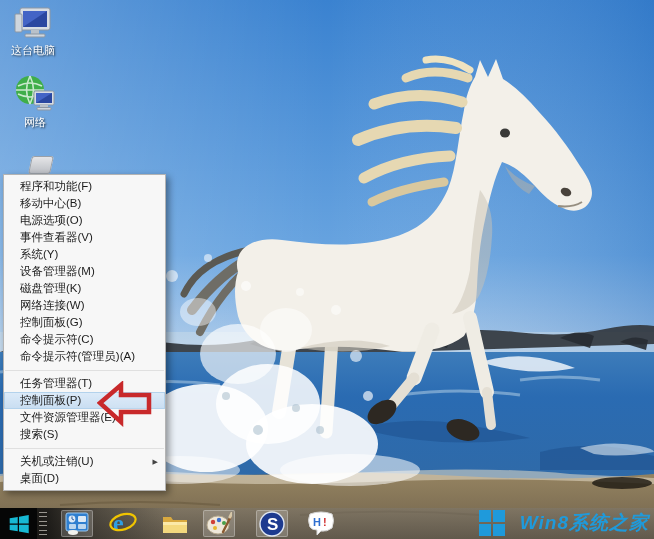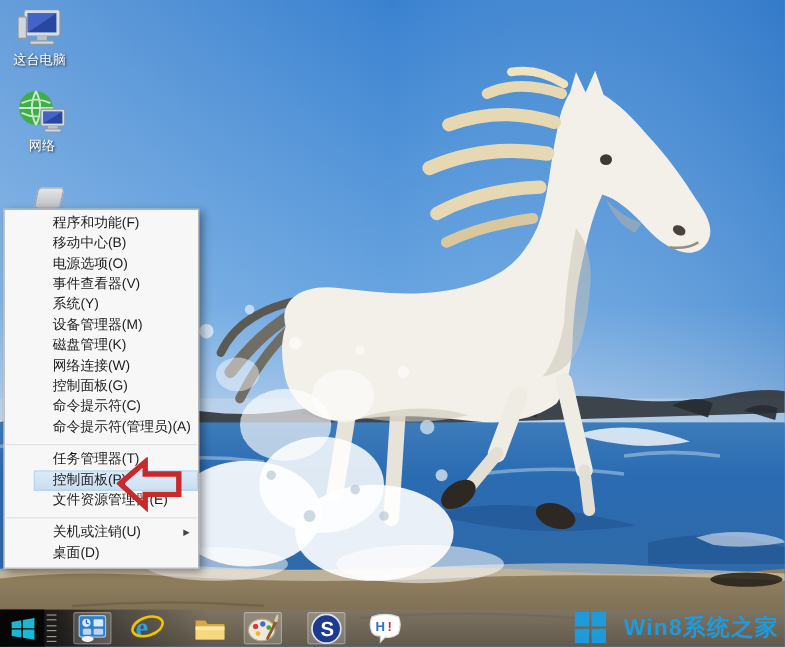--- a/index.html
+++ b/index.html
@@ -20,21 +20,21 @@
   
   .hidden-icon{position:absolute;left:30px;top:156px;width:22px;height:18px;z-index:2;
       background:linear-gradient(#e8e8ea,#b9bcc2);border-radius:3px;
       box-shadow:inset 0 0 0 1px #9aa0a8;transform:skewX(-12deg);}
 
   
   .winx{position:absolute;left:3px;top:174px;width:163px;z-index:5;
       background:#f7f7f7;border:1px solid #b3b3b3;box-sizing:border-box;
       box-shadow:3px 3px 7px rgba(0,0,0,.4);padding:3px 0;}
   .winx .item{position:relative;height:17px;line-height:17px;padding:0 16px;
-      font-size:11.5px;color:#1c1c1c;white-space:nowrap;cursor:default;margin-left:24px;}
+      font-size:11.5px;color:#1c1c1c;white-space:nowrap;cursor:default;}
   .winx .item.hl{background:linear-gradient(#ddebf9,#c8ddf1);
       box-shadow:inset 0 0 0 1px #b3d2ec;}
   .winx .sep{height:1px;background:#e0e0e0;margin:4.5px 1px;}
   .winx .sub{position:absolute;right:7px;top:0;font-size:7px;color:#444;line-height:17px;}
 
   
   #red-arrow{position:absolute;left:97px;top:381px;z-index:6;}
 
   
   .taskbar{position:absolute;left:0;top:508px;width:654px;height:31px;z-index:4;
@@ -45,21 +45,21 @@
       display:flex;align-items:center;justify-content:center;cursor:pointer;}
   .grip{position:absolute;left:39px;top:4px;width:8px;height:23px;
       display:flex;flex-direction:column;justify-content:space-between;}
   .grip i{display:block;height:1px;background:#b9b5ae;opacity:.8;}
   .tb-item{position:absolute;top:2px;width:32px;height:27px;display:flex;
       align-items:center;justify-content:center;cursor:pointer;border-radius:2px;}
   .tb-item.open{background:rgba(255,255,255,.18);box-shadow:inset 0 0 0 1px rgba(255,255,255,.28);}
 
   
   .watermark{position:absolute;right:5px;top:509px;height:28px;z-index:7;display:flex;
-      align-items:center;gap:15px;opacity:.95;pointer-events:none;}
+      align-items:center;gap:15px;opacity:.95;pointer-events:none;font-style:italic;}
   .watermark .flag{display:grid;grid-template-columns:12px 12px;grid-template-rows:12px 12px;gap:2px;}
   .watermark .flag i{background:#1b9de2;display:block;}
   .watermark .wm-text{font-size:19px;font-weight:bold;color:#1b9de2;letter-spacing:1px;}
 </style>
 </head>
 <body>
 
 <div class="stage">
 
   <svg id="scene" width="654" height="539" viewBox="0 0 654 539">
@@ -226,20 +226,21 @@
     <div class="item">设备管理器(M)</div>
     <div class="item">磁盘管理(K)</div>
     <div class="item">网络连接(W)</div>
     <div class="item">控制面板(G)</div>
     <div class="item">命令提示符(C)</div>
     <div class="item">命令提示符(管理员)(A)</div>
     <div class="sep"></div>
     <div class="item">任务管理器(T)</div>
     <div class="item hl">控制面板(P)</div>
     <div class="item">文件资源管理器(E)</div>
+    <div class="item">搜索(S)</div>
     <div class="sep"></div>
     <div class="item">
       <span>关机或注销(U)</span>
       <span class="sub">▶</span>
     </div>
     <div class="item">桌面(D)</div>
   </div>
 
   <svg id="red-arrow" width="56" height="46" viewBox="0 0 56 46">
     <polygon points="3,22 24,4 24,14 52,14 52,31 24,31 24,41" fill="rgba(255,255,255,0.10)" stroke="#c8292b" stroke-width="4.5" stroke-linejoin="miter"></polygon>

